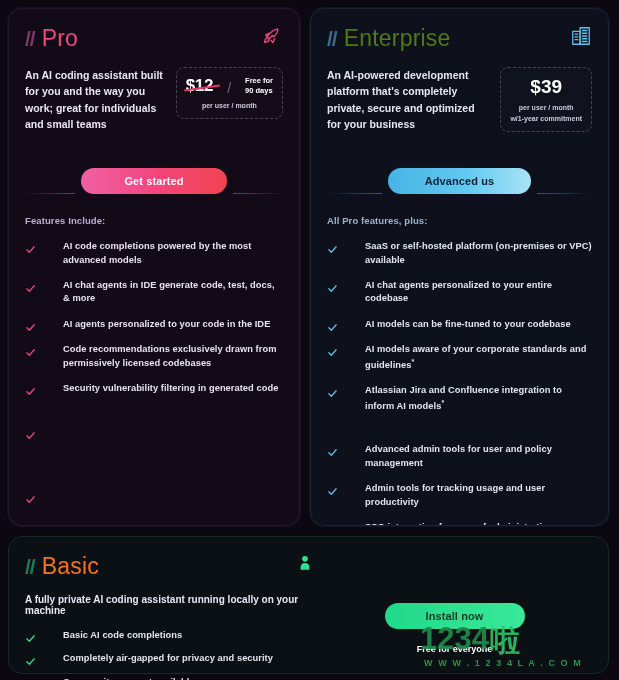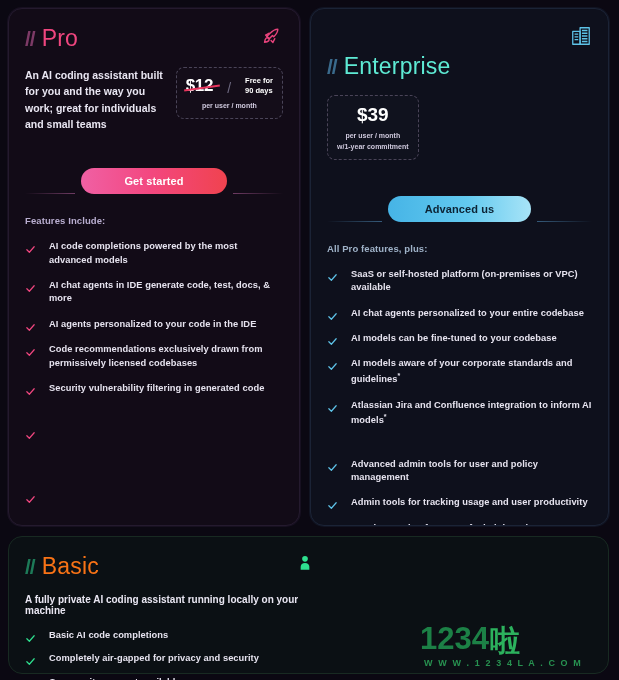--- a/index.html
+++ b/index.html
@@ -64,21 +64,21 @@
     font-size: 21px;
     font-weight: 700;
     letter-spacing: -1px;
   }
   .title {
     font-size: 23px;
     font-weight: 400;
     letter-spacing: .2px;
   }
   .t-pink  { color: #f0467f; }
-  .t-cyan  { color: #5eead4; margin-top: 28px; }
+  .t-cyan  { color: #4d7c0f; }
   .t-green { color: #f97316; }
   .s-pink  { color: #7c3a66; }
   .s-cyan  { color: #3a6a8c; }
   .s-green { color: #1d7a58; }
 
   .head-icon { width: 22px; height: 22px; flex: 0 0 22px; }
 
   
   .blurb-row {
     display: flex;
@@ -197,21 +197,21 @@
     margin-top: 21px;
     letter-spacing: .1px;
   }
   .feat-label-ent { color: #9fb2c8; }
 
   .feat-list { margin-top: 14px; }
 
   .feat {
     display: flex;
     align-items: flex-start;
-    gap: 13px;
+    gap: 27px;
     margin-bottom: 12px;
   }
   .check {
     flex: 0 0 11px;
     width: 11px;
     height: 11px;
     margin-top: 1px;
   }
   .feat-text {
     font-size: 9.3px;
@@ -395,20 +395,21 @@
               <line x1="13" y1="6" x2="19" y2="6"></line>
               <line x1="13" y1="9" x2="19" y2="9"></line>
               <line x1="13" y1="12" x2="19" y2="12"></line>
               <line x1="13" y1="15" x2="19" y2="15"></line>
               <line x1="13" y1="18" x2="19" y2="18"></line>
             </svg>
           </span>
         </div>
 
         <div class="blurb-row">
+          <div class="blurb blurb-ent">An AI-powered development platform that's completely private, secure and optimized for your business</div>
           <div class="price-box price-box-ent">
             <div class="amount-ent">$39</div>
             <div class="price-sub">per user / month</div>
             <div class="price-sub" style="margin-top:1px">w/1-year commitment</div>
           </div>
         </div>
 
         <div class="cta-row">
           <span class="rule rule-cyan"></span>
           <button class="btn btn-cyan">Advanced us</button>
@@ -513,20 +514,24 @@
           </div>
           <div class="feat basic-feat">
             <span class="check"><svg viewBox="0 0 24 24" width="11" height="11" fill="none" stroke="#2ee08f" stroke-width="2.6" stroke-linecap="round" stroke-linejoin="round">
                 <path d="M4 12.5L9.5 18 20 6"></path>
               </svg></span>
             <span class="feat-text">Community support available</span>
           </div>
         </div>
     </div>
 
+    <div class="basic-right">
+      <button class="btn btn-green">Install now</button>
+      <div class="free-note">Free for everyone</div>
+    </div>
 
     <svg class="watermark" viewBox="0 0 186 52">
       <text x="2" y="30" font-family="'Liberation Sans', sans-serif" font-size="31" font-weight="700" fill="#1e8a4a">1234</text>
       <text x="72" y="32" font-family="'DejaVu Sans', sans-serif" font-size="30" font-weight="700" fill="#2fbf63">啦</text>
       <text x="6" y="47" font-family="'Liberation Sans', sans-serif" font-size="9" font-weight="700" fill="#2a9c55" letter-spacing="1.6">W W W . 1 2 3 4 L A . C O M</text>
     </svg>
 
   </div>
 
 </div>

